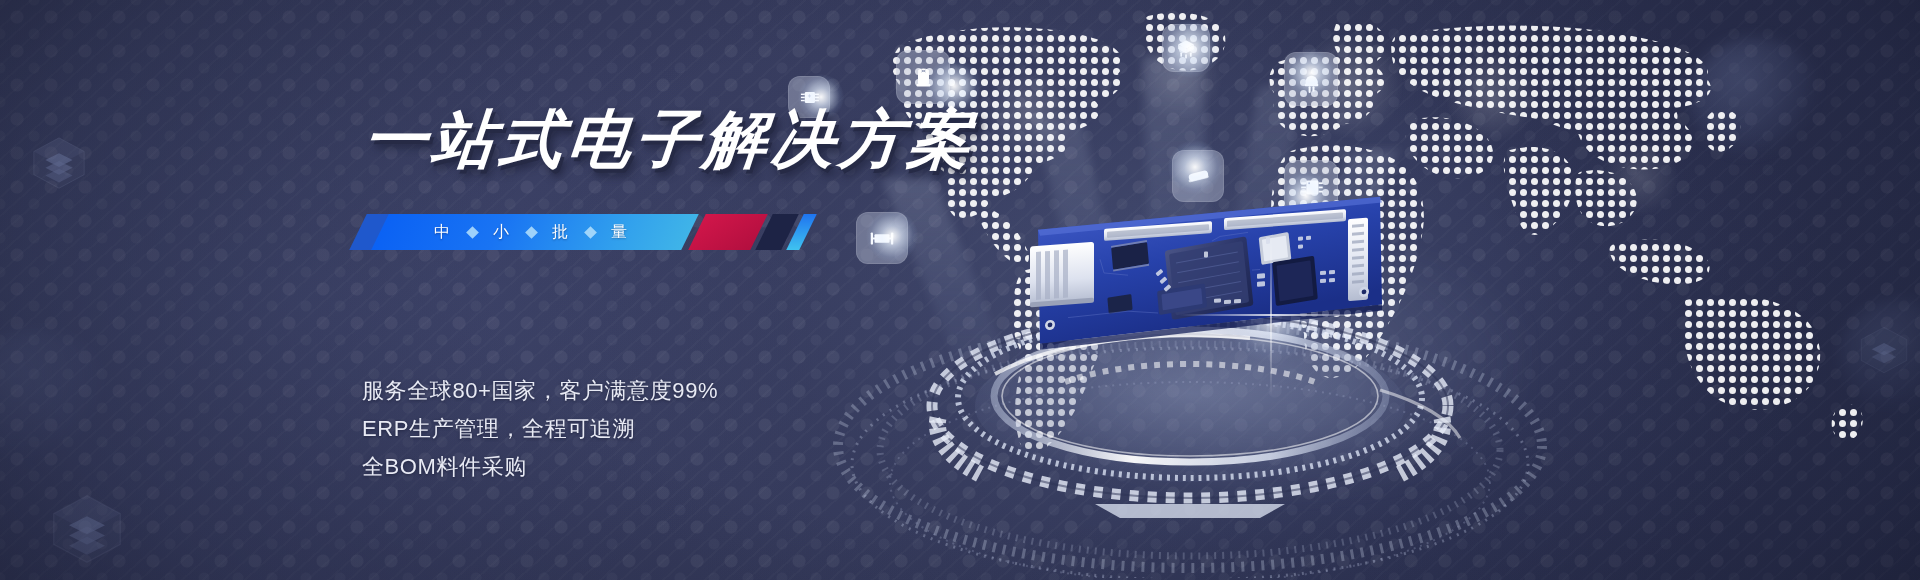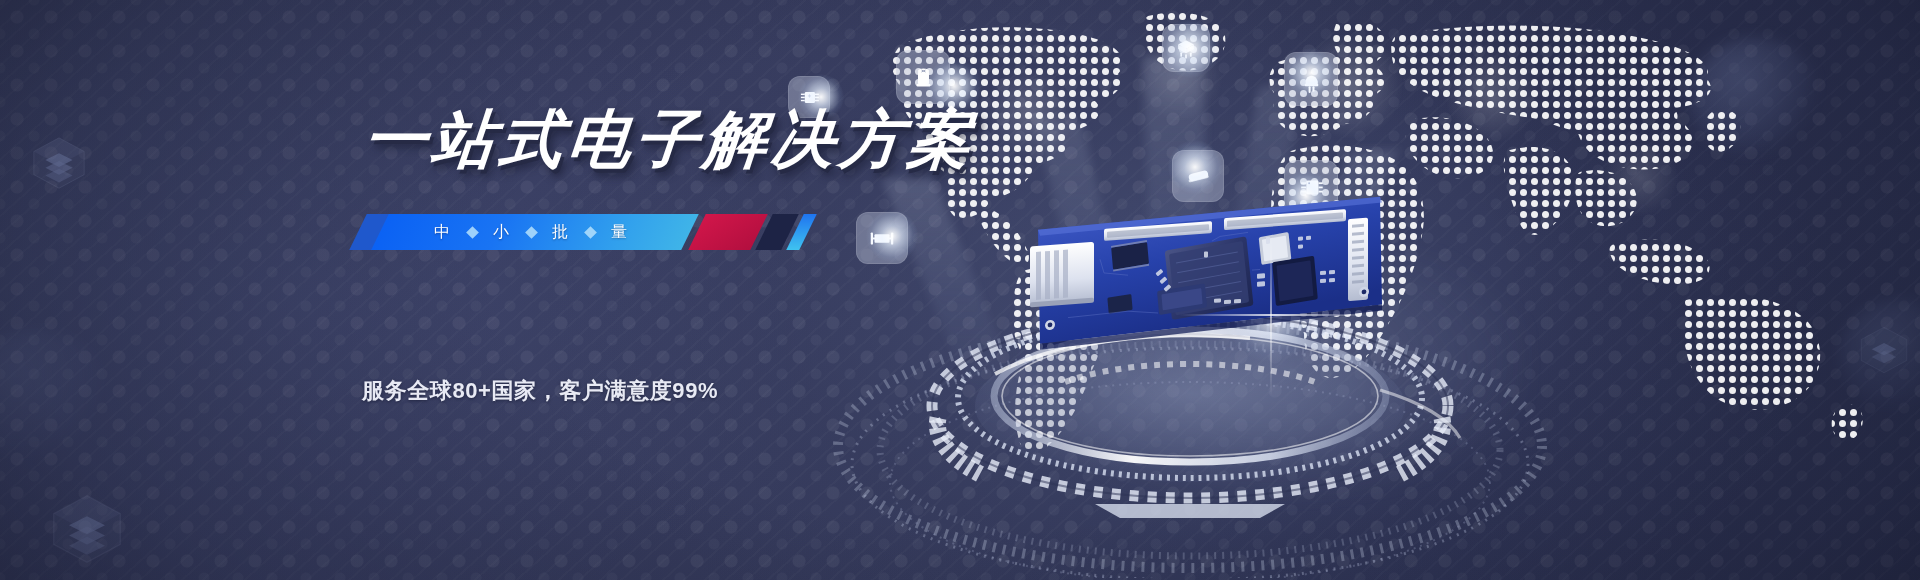--- a/index.html
+++ b/index.html
@@ -145,21 +145,20 @@
     transform: rotate(45deg);
     opacity: .85;
     flex: 0 0 auto;
   }
 
   
   .bullets {
     position: absolute;
     left: 362px;
     top: 372px;
-    font-weight: bold;
   }
   .bline {
     color: #e8eaf4;
     font-size: 22px;
     line-height: 38px;
     letter-spacing: .6px;
     text-shadow: 0 1px 3px rgba(15,18,40,0.55);
     white-space: nowrap;
   }
 
@@ -639,17 +638,19 @@
         <span class="rt-char">小</span>
         <span class="rt-sep"></span>
         <span class="rt-char">批</span>
         <span class="rt-sep"></span>
         <span class="rt-char">量</span>
       </div>
     </div>
 
     <div class="bullets">
       <div class="bline">服务全球80+国家，客户满意度99%</div>
+      <div class="bline">ERP生产管理，全程可追溯</div>
+      <div class="bline">全BOM料件采购</div>
     </div>
   </div>
 
   <div class="tex-vig"></div>
 </div>
 
 </body></html>

